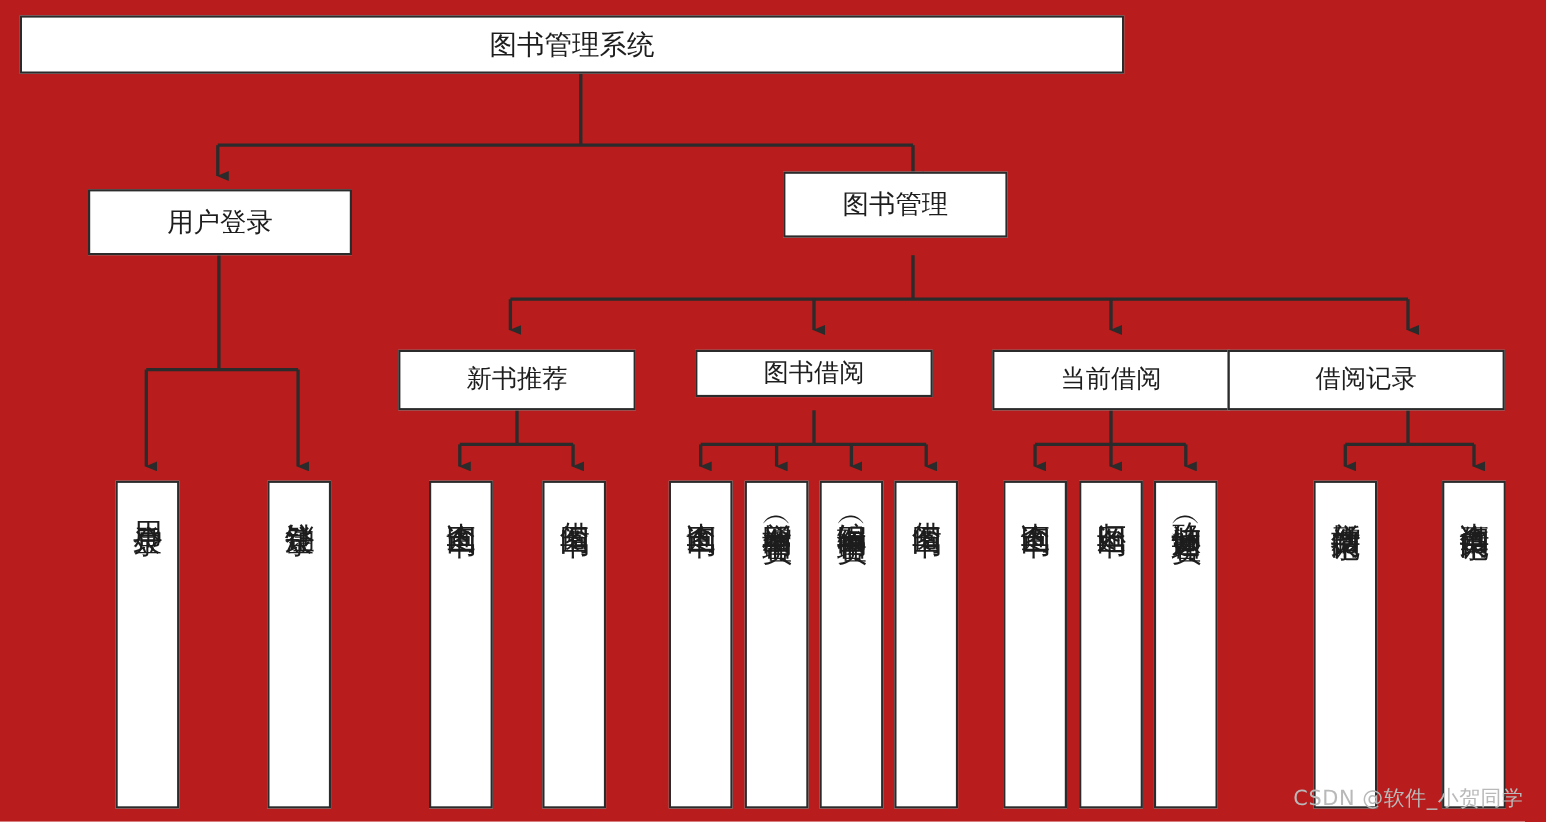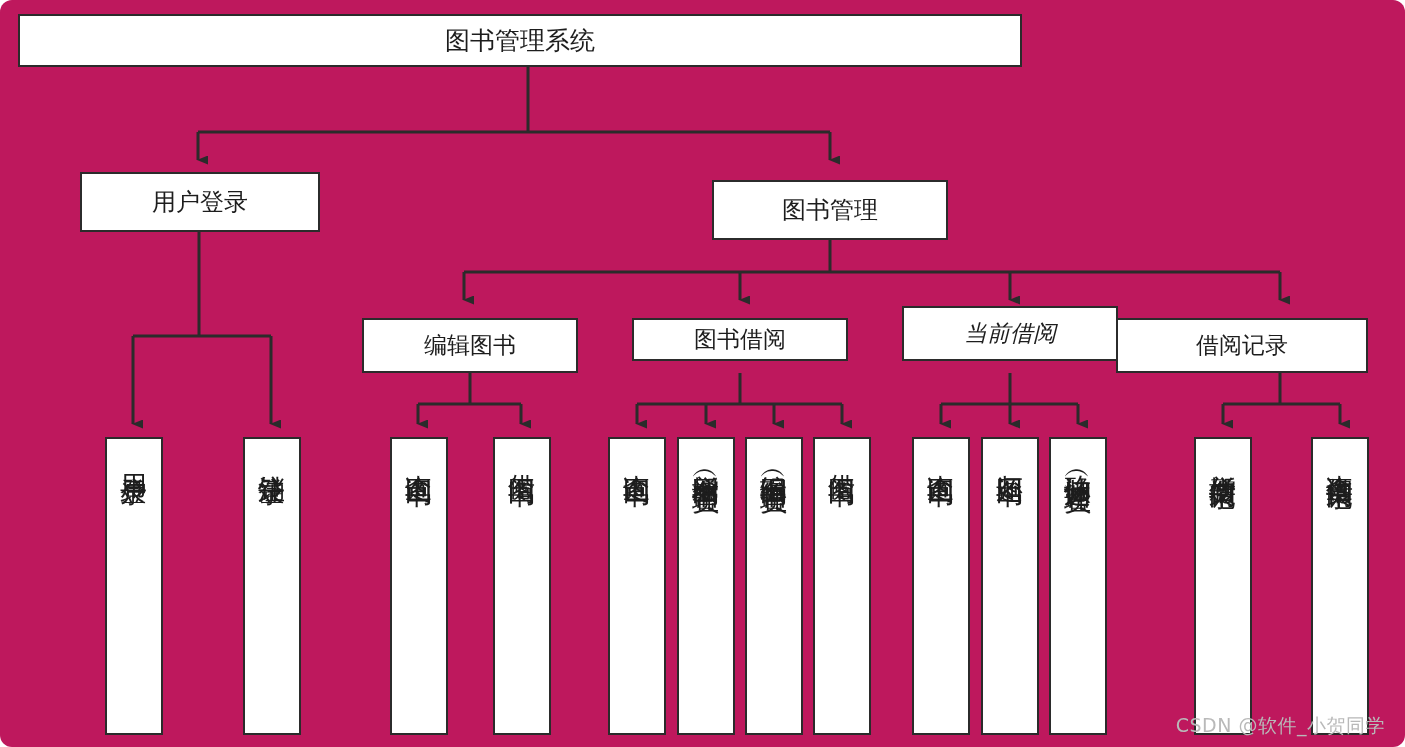--- a/index.html
+++ b/index.html
@@ -7,23 +7,22 @@
     padding: 0;
     background: #ffffff;
   }
   body {
     font-family: "DejaVu Sans", "Liberation Sans", sans-serif;
   }
   #diagram-root {
     position: relative;
     width: 1405px;
     height: 747px;
-    background: #be185d;
+    background: #b91c1c;
     overflow: hidden;
-    border-radius: 12px;
   }
   svg.connectors {
     position: absolute;
     top: 0;
     left: 0;
     width: 1405px;
     height: 747px;
     pointer-events: none;
   }
   .node {
@@ -132,31 +131,31 @@
     </g>
   </svg>
 
   <div class="node root" style="left:18px; top:14px; width:1004px; height:53px;">
     <span class="node-label">图书管理系统</span>
   </div>
 
   <div class="node lvl1" style="left:80px; top:172px; width:240px; height:60px;">
     <span class="node-label">用户登录</span>
   </div>
-  <div class="node lvl1" style="left:712px; top:180px; width:236px; height:60px;">
+  <div class="node lvl1" style="left:712px; top:156px; width:204px; height:60px;">
     <span class="node-label">图书管理</span>
   </div>
 
   <div class="node lvl2" style="left:362px; top:318px; width:216px; height:55px;">
-    <span class="node-label">编辑图书</span>
+    <span class="node-label">新书推荐</span>
   </div>
   <div class="node lvl2" style="left:632px; top:318px; width:216px; height:43px;">
     <span class="node-label">图书借阅</span>
   </div>
-  <div class="node lvl2" style="left:902px; top:306px; width:216px; height:55px;font-style:italic;">
+  <div class="node lvl2" style="left:902px; top:318px; width:216px; height:55px;">
     <span class="node-label">当前借阅</span>
   </div>
   <div class="node lvl2" style="left:1116px; top:318px; width:252px; height:55px;">
     <span class="node-label">借阅记录</span>
   </div>
 
   <div class="node leaf" style="left:105px; top:437px; width:58px; height:298px;">
     <span class="node-label">用户登录</span>
   </div>
   <div class="node leaf" style="left:243px; top:437px; width:58px; height:298px;">

